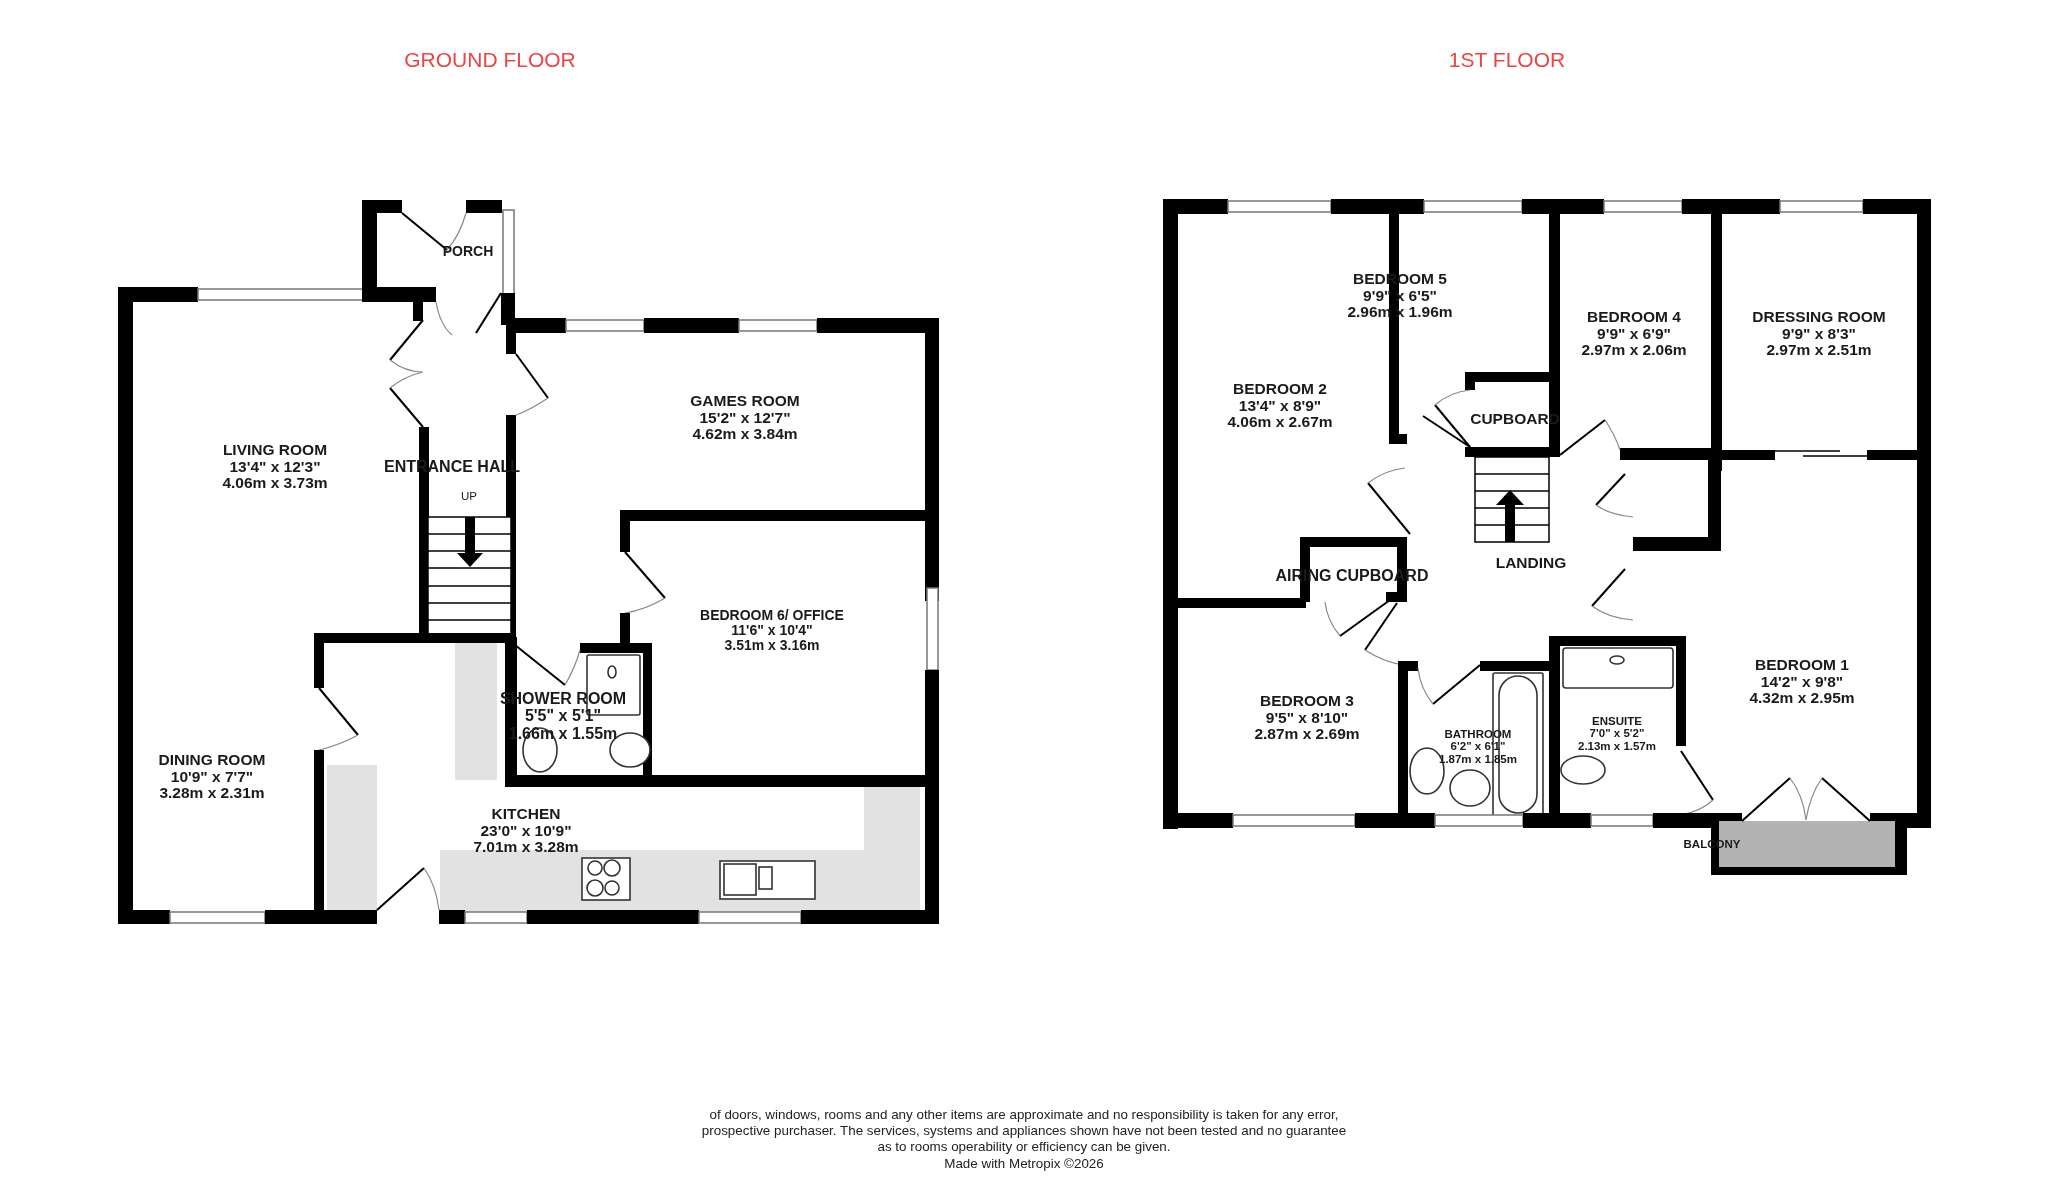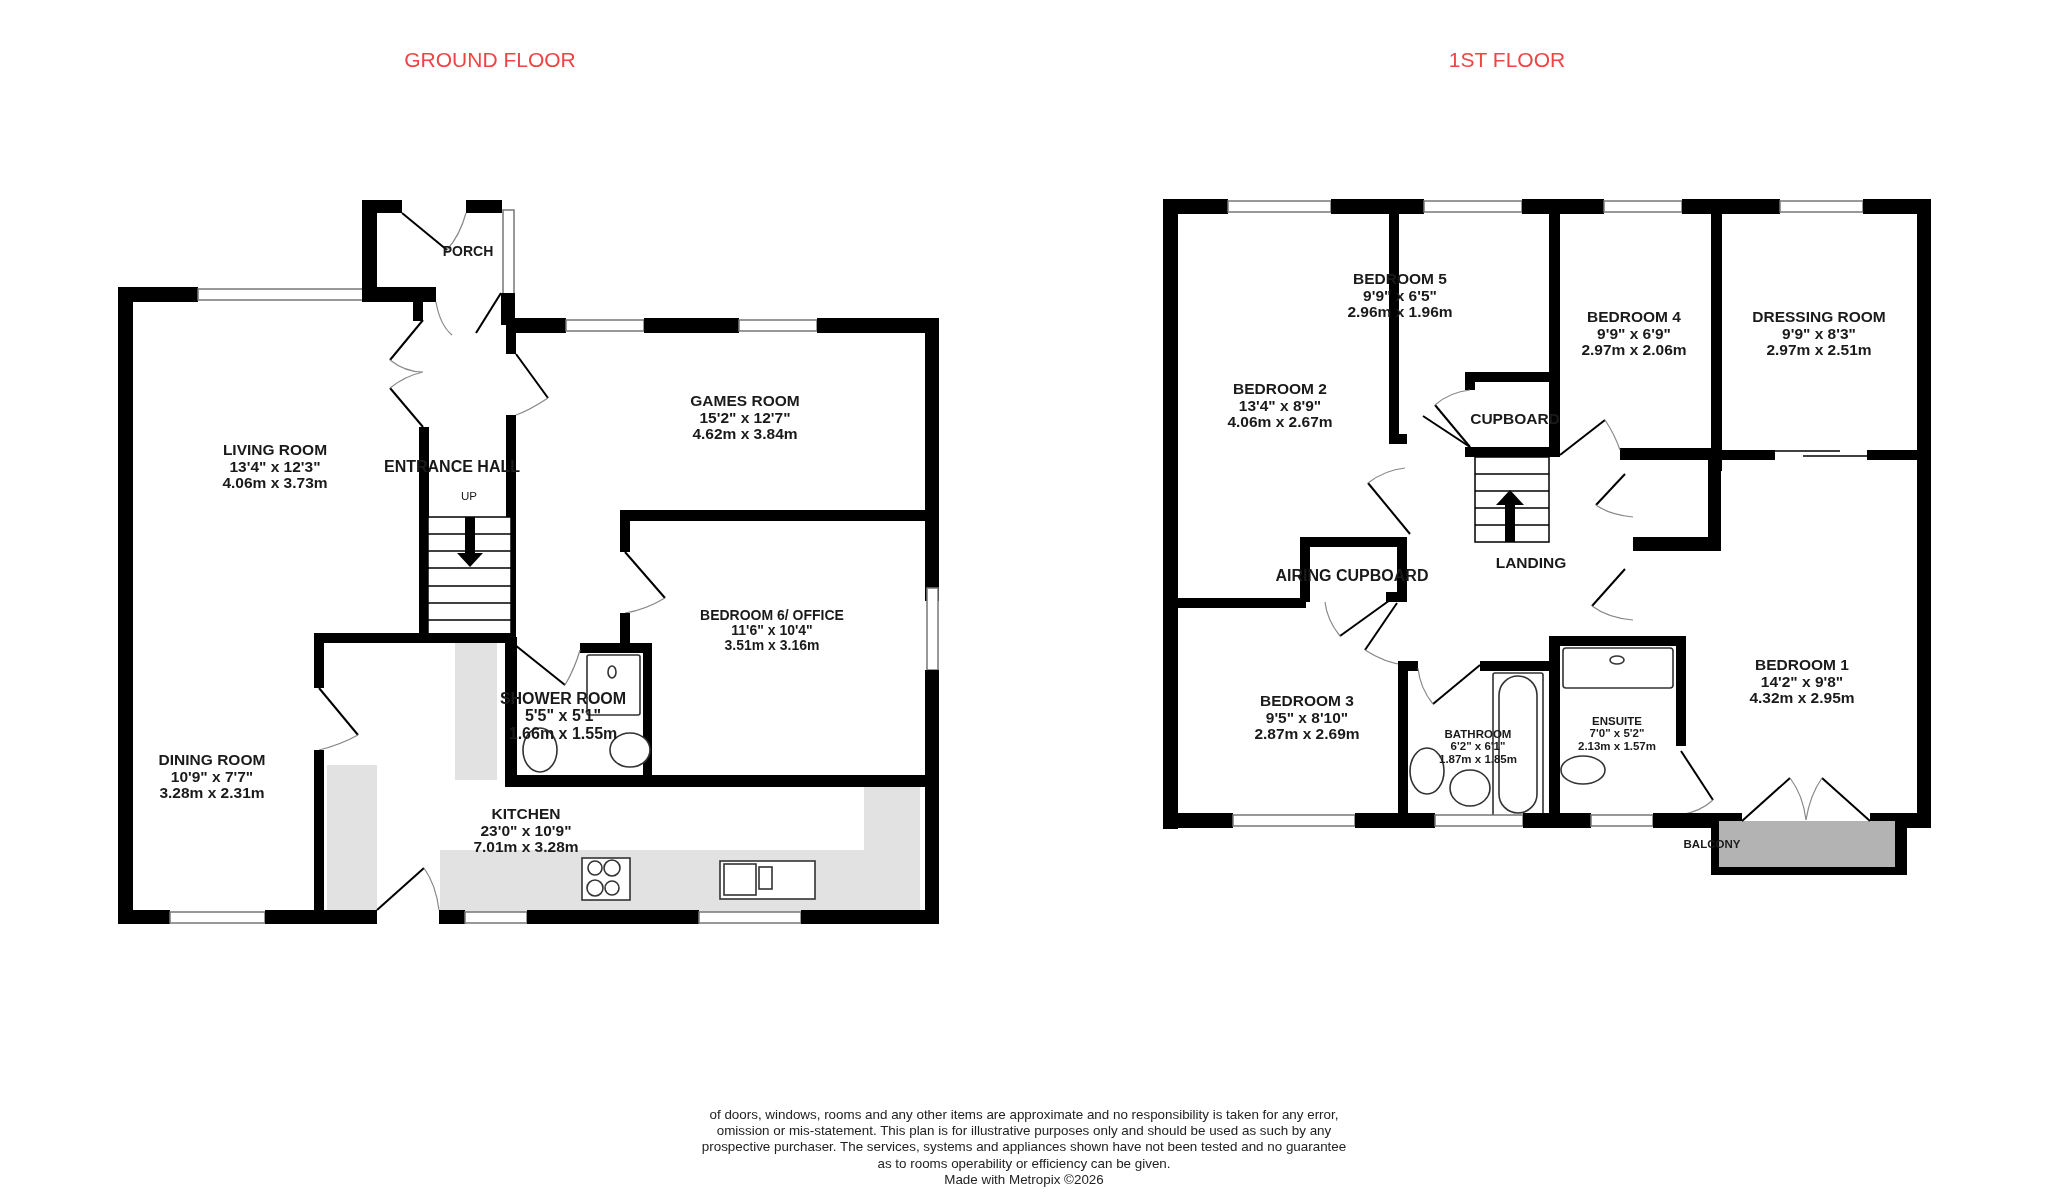--- a/index.html
+++ b/index.html
@@ -325,17 +325,16 @@
   <span class="name">BEDROOM 1</span>
   <span class="dim">14'2"  x 9'8"</span>
   <span class="dim">4.32m  x 2.95m</span>
 </div>
 <div class="room-label sm" style="left:1712px; top:838px;">
   <span class="name">BALCONY</span>
 </div>
 
 <div class="disclaimer">
   <span>of doors, windows, rooms and any other items are approximate and no responsibility is taken for any error,</span>
-  <span>omission or mis-statement. This plan is for illustrative purposes only and should be used as such by any</span>
   <span>prospective purchaser. The services, systems and appliances shown have not been tested and no guarantee</span>
   <span>as to rooms operability or efficiency can be given.</span>
   <span>Made with Metropix ©2026</span>
 </div>
 
 </body></html>

